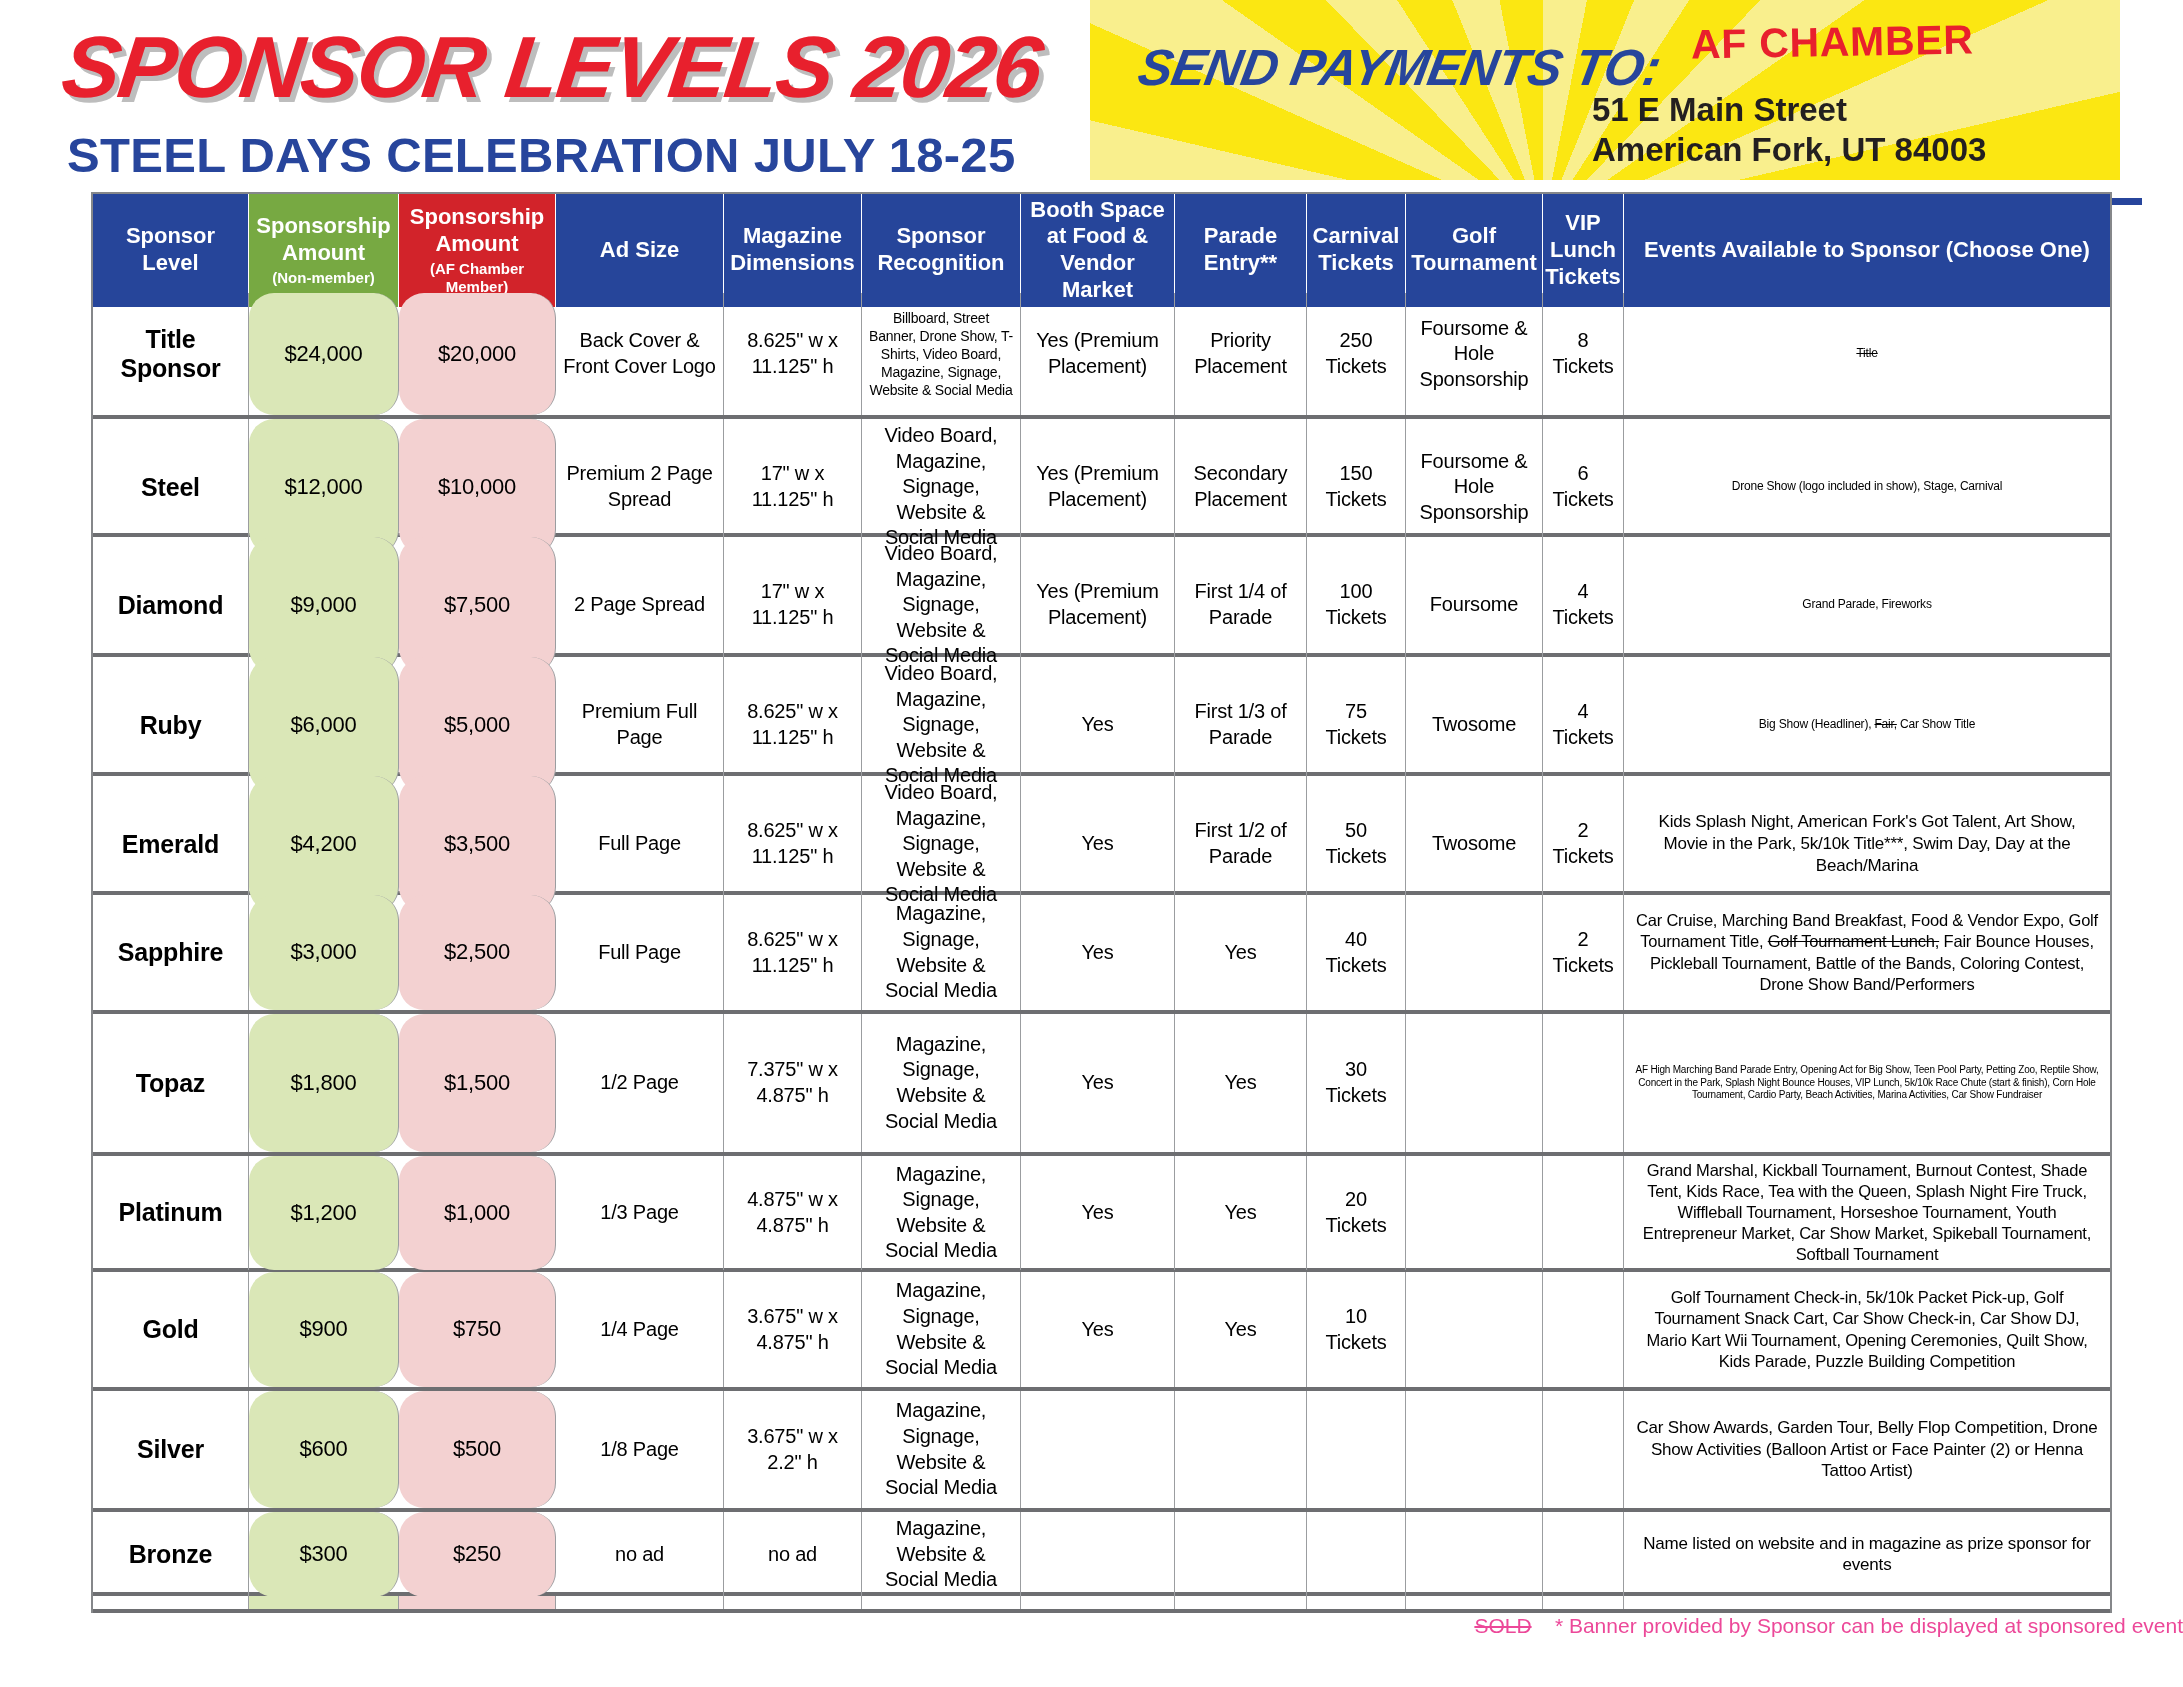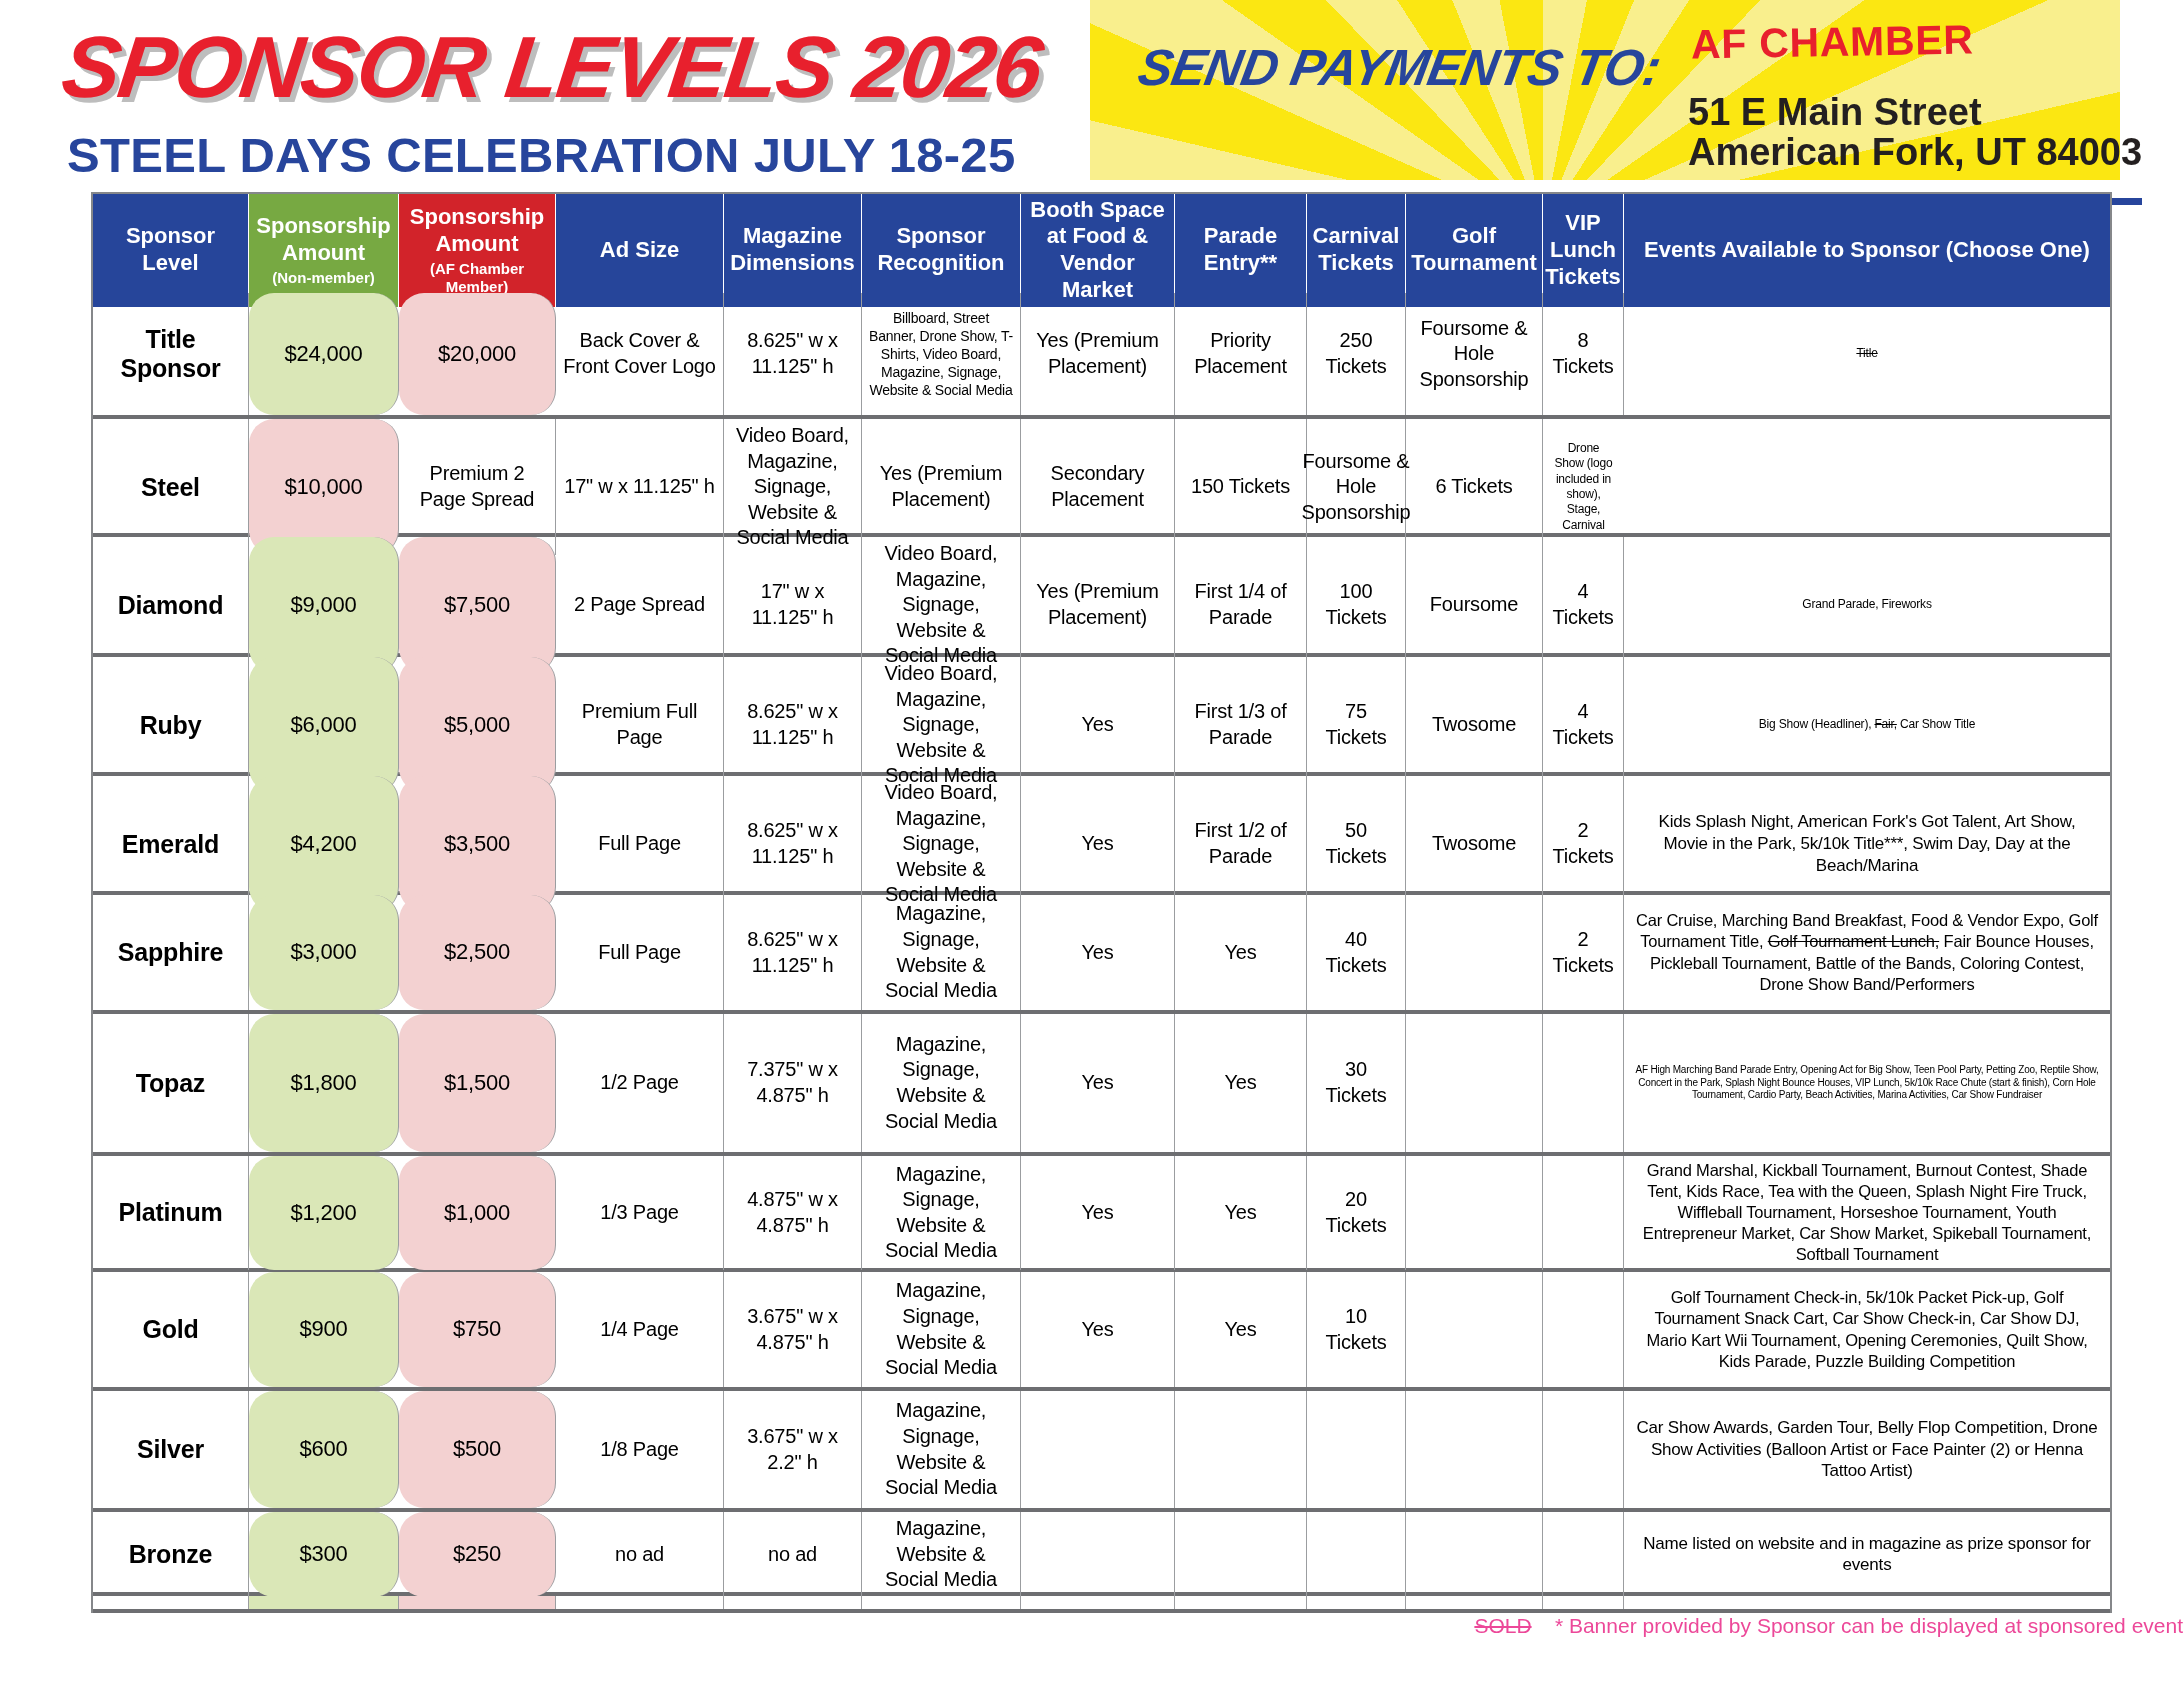--- a/index.html
+++ b/index.html
@@ -15,21 +15,21 @@
 
   
   .banner{position:absolute;left:1090px;top:0;width:1030px;height:180px;
     background:var(--banner-yellow);
     background-image:repeating-conic-gradient(from 195deg at 44% 125%,
       var(--banner-yellow) 0deg 11deg, var(--banner-yellow-light) 11deg 22deg);}
   .send-payments{position:absolute;left:1139px;top:38px;font-size:51px;font-weight:900;
     font-style:italic;color:var(--blue-text);transform:skewX(-10deg);white-space:nowrap;letter-spacing:-0.7px;}
   .payee{position:absolute;left:1691px;top:18.5px;font-size:41px;font-weight:900;
     color:var(--title-red);letter-spacing:0.7px;white-space:nowrap;transform:rotate(-1deg);}
-  .addr{position:absolute;left:1688px;font-size:38px;font-weight:700;color:#231F20;white-space:nowrap;}
+  .addr{position:absolute;left:1592px;font-size:33px;font-weight:700;color:#231F20;white-space:nowrap;}
   .addr1{top:91px;} .addr2{top:131px;}
   .blue-dash{position:absolute;left:2112px;top:198px;width:30px;height:6.6px;background:var(--blue-text);}
 
   
   .title{position:absolute;left:63px;top:17px;font-size:87px;font-weight:900;font-style:italic;
     color:var(--title-red);transform:skewX(-7deg);letter-spacing:-2px;white-space:nowrap;
     text-shadow:5.3px 5.3px 0 #bdbdbd;}
   .subtitle{position:absolute;left:67px;top:127px;font-size:49px;font-weight:800;
     color:var(--blue-text);white-space:nowrap;letter-spacing:0.3px;}
 
@@ -155,20 +155,21 @@
     <div class="cell">Yes (Premium Placement)</div>
     <div class="cell">Priority Placement</div>
     <div class="cell">250 Tickets</div>
     <div class="cell">Foursome &amp; Hole Sponsorship</div>
     <div class="cell">8 Tickets</div>
     <div class="cell c-events"><span class="strike">Title</span></div>
   </div>
 
   <div class="row">
     <div class="cell c-level">Steel</div>
+    <div class="cell c-green c-money">$12,000</div>
     <div class="cell c-pink c-money">$10,000</div>
     <div class="cell">Premium 2 Page Spread</div>
     <div class="cell">17" w x 11.125" h</div>
     <div class="cell c-recognition">Video Board, Magazine, Signage, Website &amp; Social Media</div>
     <div class="cell">Yes (Premium Placement)</div>
     <div class="cell">Secondary Placement</div>
     <div class="cell">150 Tickets</div>
     <div class="cell">Foursome &amp; Hole Sponsorship</div>
     <div class="cell">6 Tickets</div>
     <div class="cell c-events"><span>Drone Show (logo included in show), Stage, Carnival</span></div>

